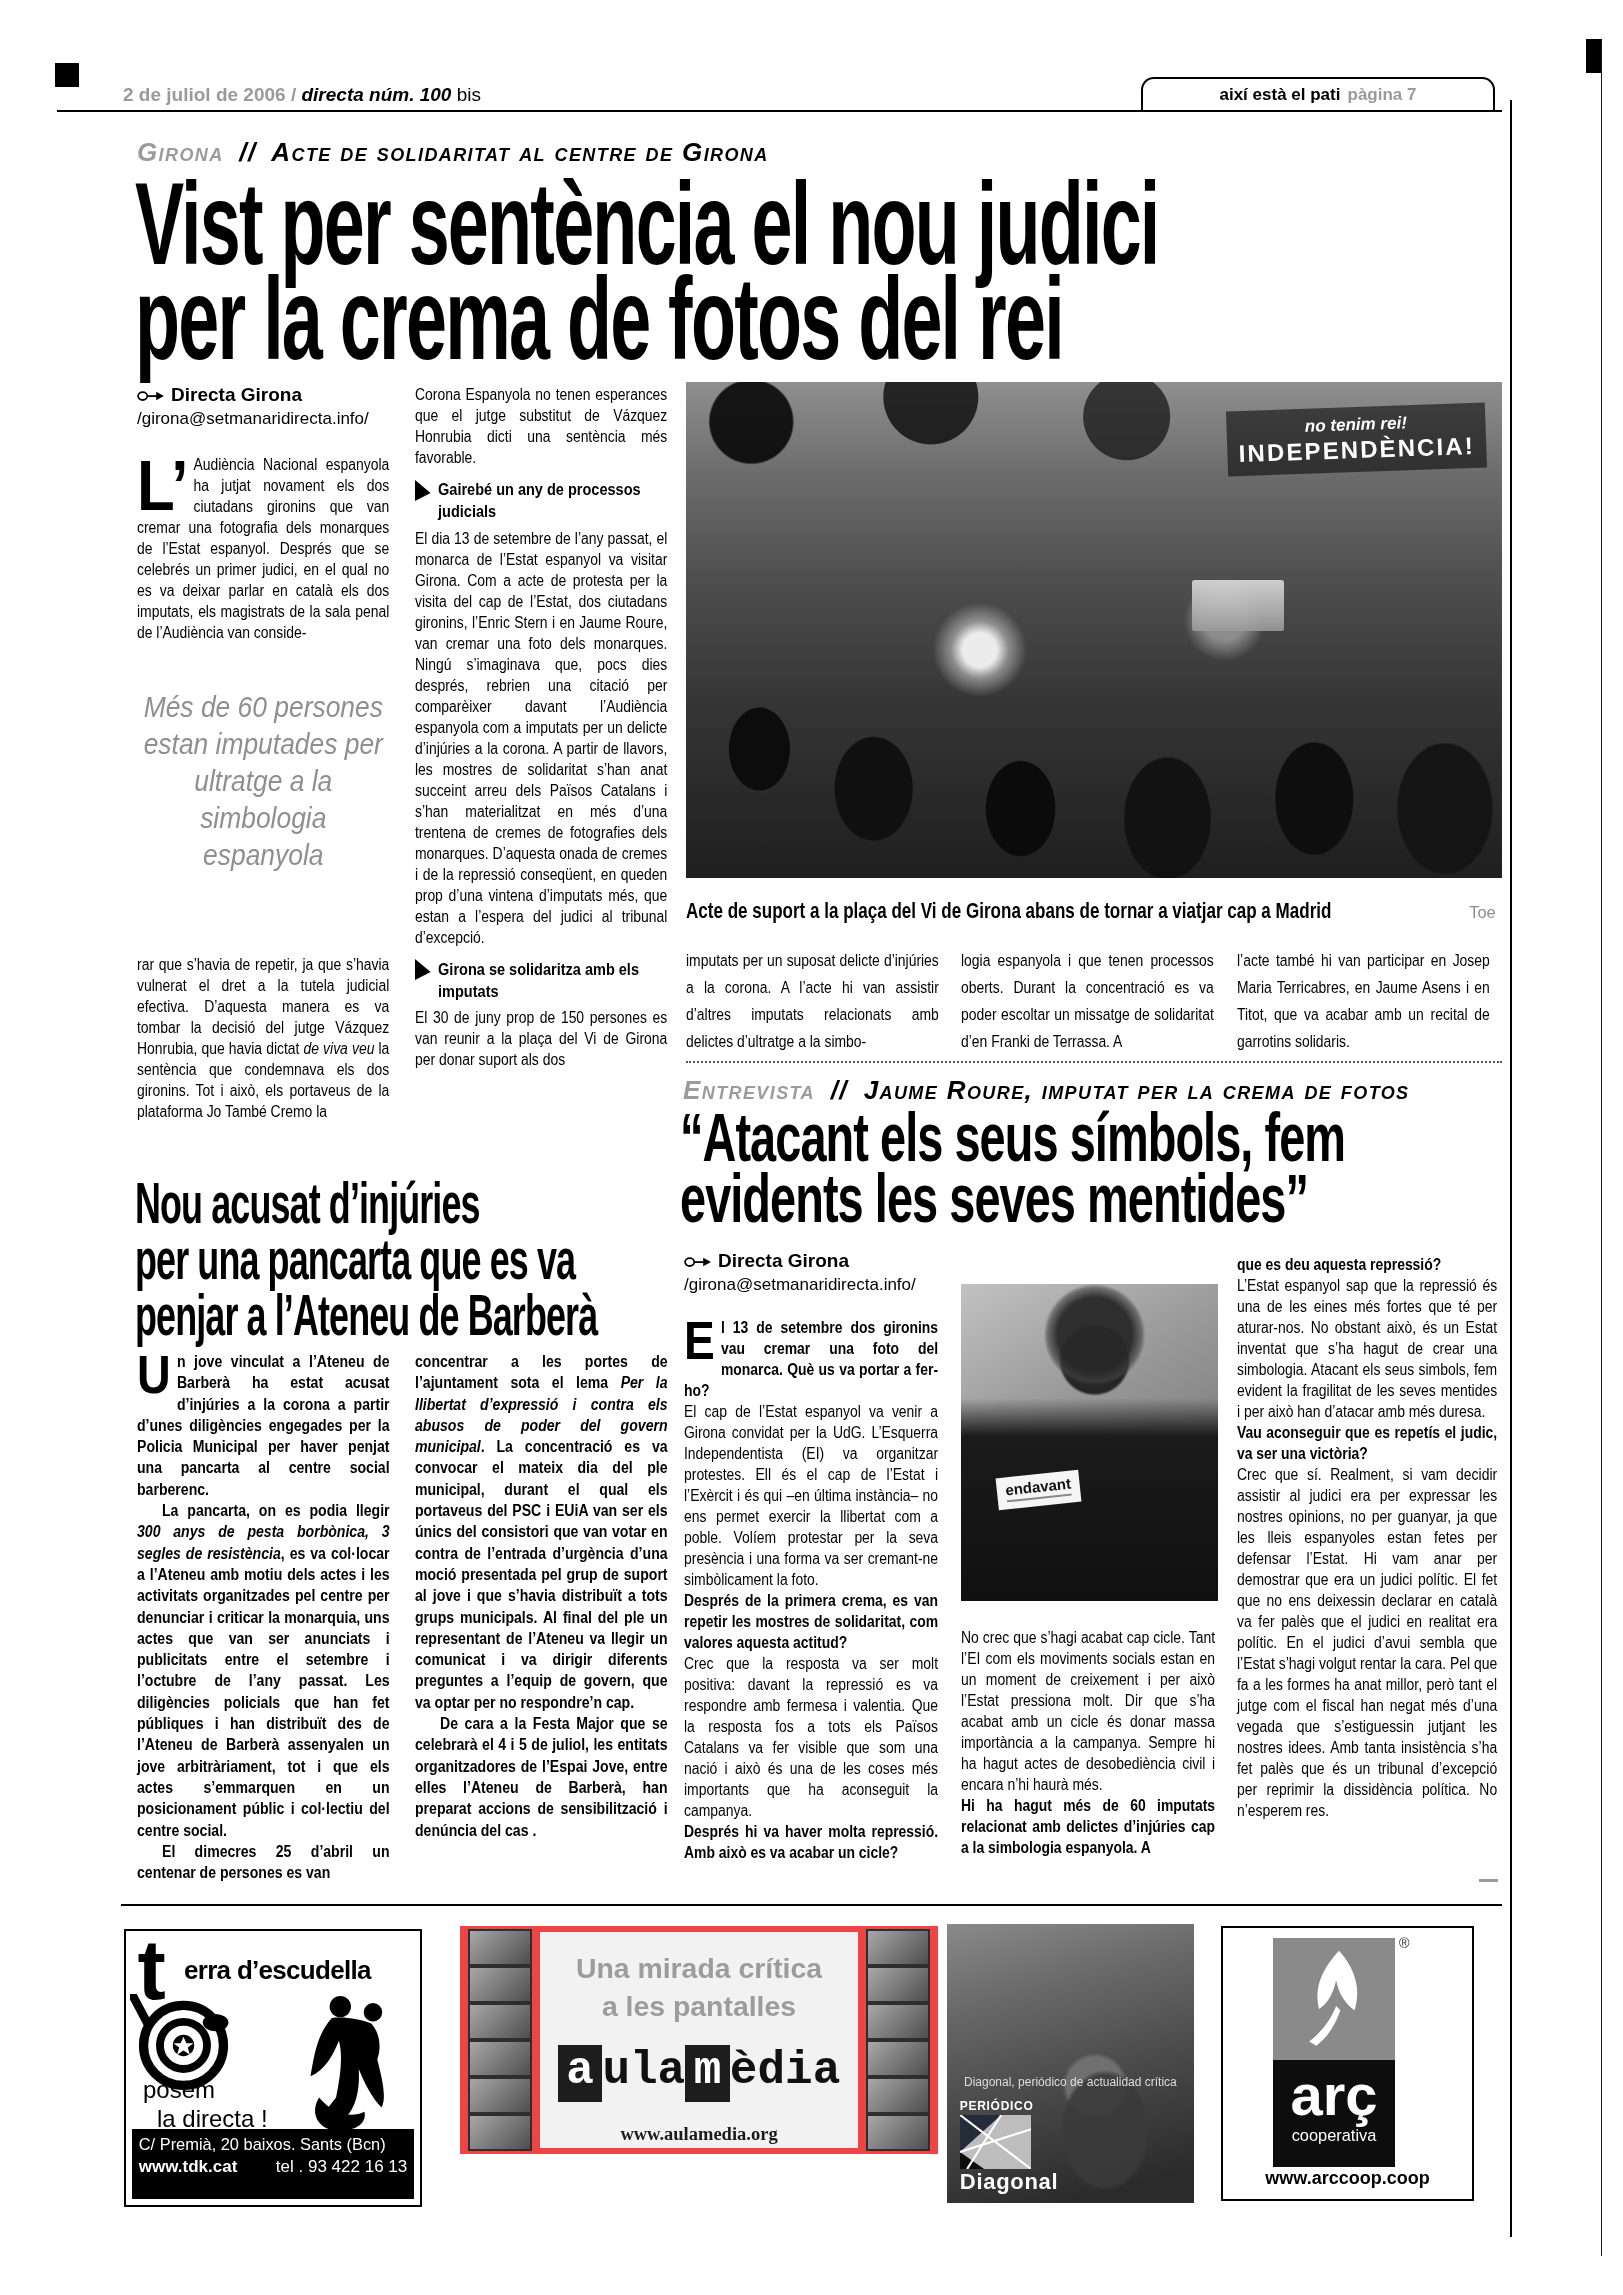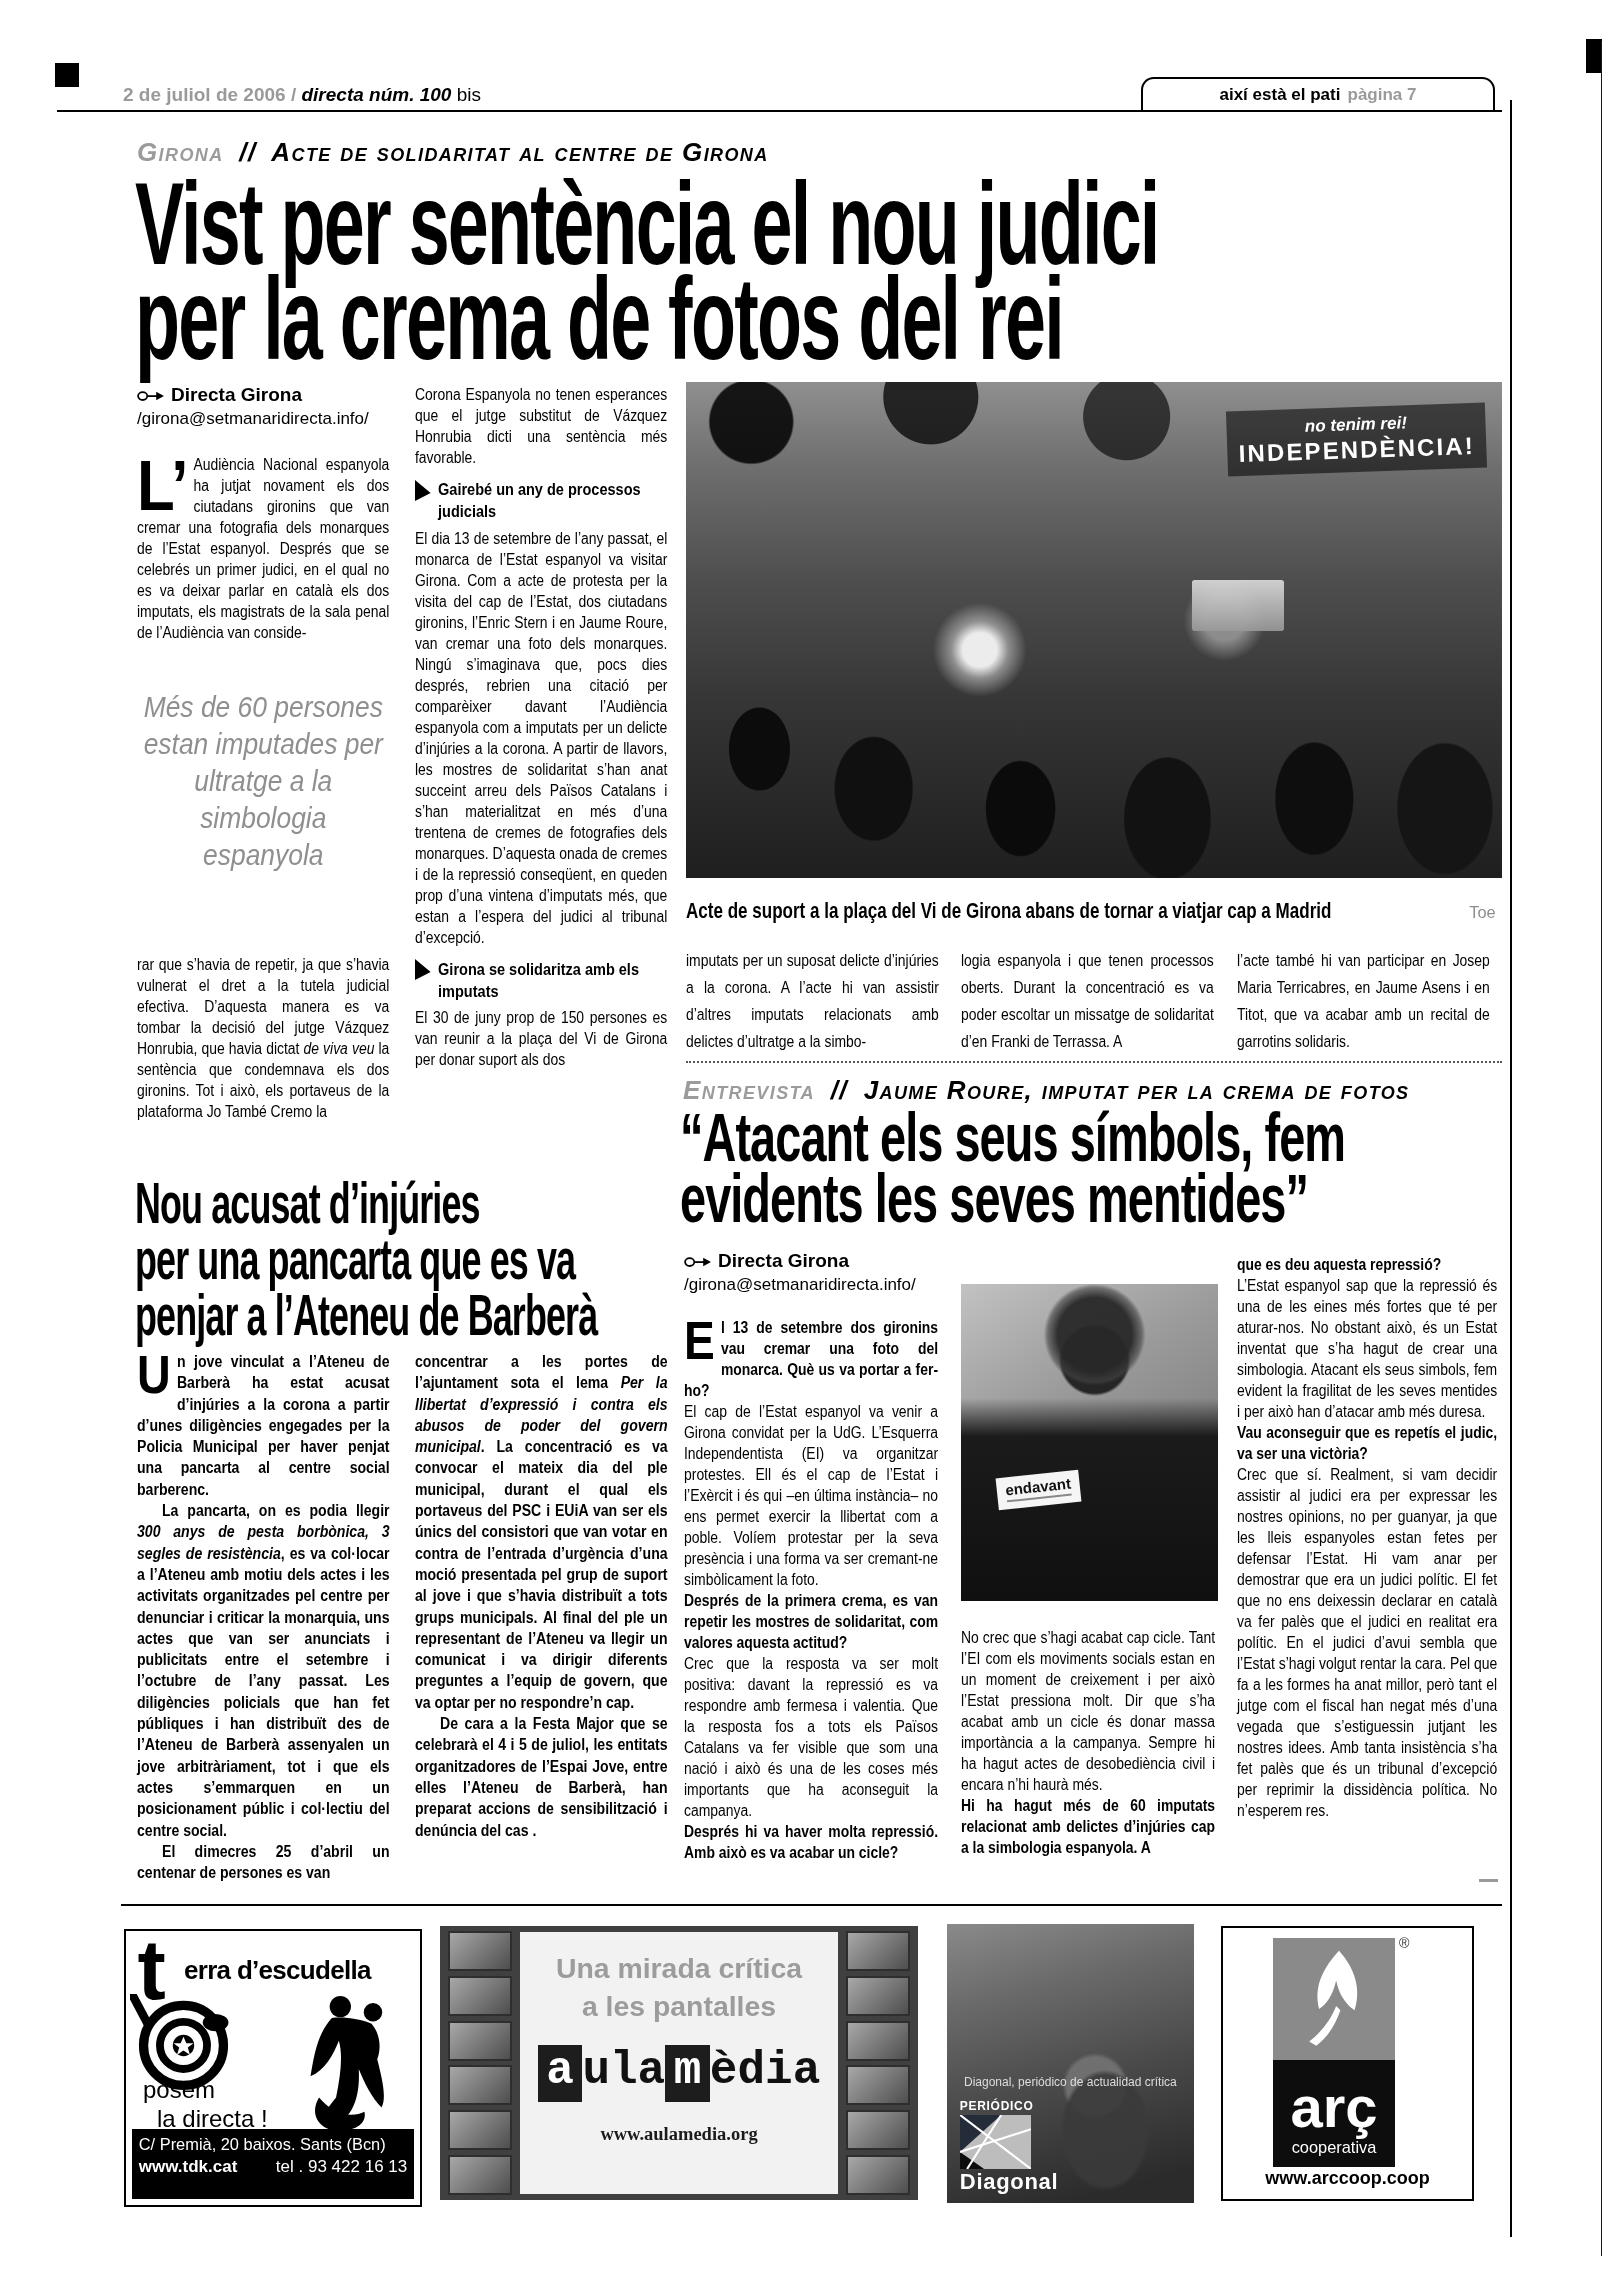--- a/index.html
+++ b/index.html
@@ -126,21 +126,21 @@
   #ad1 .posem{position:absolute;left:17px;top:145px;font-size:24px;}
   #ad1 .directa{position:absolute;left:31px;top:174px;font-size:24px;}
   #ad1 .fel{position:absolute;left:15.6px;top:210px;font-style:italic;font-size:17px;line-height:22px;}
   #ad1 .bar{position:absolute;left:5.7px;right:5.7px;bottom:5.7px;height:70px;background:#000;color:#fff;
             padding:4.3px 7.1px;box-sizing:border-box;}
   #ad1 .bar .l1{font-size:16.4px;line-height:21.3px;}
   #ad1 .bar .l2{display:flex;justify-content:space-between;font-size:17px;line-height:24px;}
   #ad1 .bar .web{font-weight:700;}
   #ad1 svg{position:absolute;}
 
-  #ad2{left:440px;top:1926px;width:478px;height:274px;background:#404040;}
+  #ad2{left:460px;top:1926px;width:478px;height:228px;background:#ef4444;}
   .strip{position:absolute;top:0;bottom:0;width:80px;display:flex;flex-direction:column;
          justify-content:space-around;align-items:center;padding:2.8px 0;}
   .strip.l{left:0;} .strip.r{right:0;}
   .screen{width:60px;height:36px;background:linear-gradient(135deg,#a8a8a8,#4e4e4e);border:2.1px solid #2e2e2e;}
   #ad2 .panel{position:absolute;left:80px;right:80px;top:5.7px;bottom:5.7px;background:#f2f2f2;text-align:center;}
   #ad2 .tag{color:#9c9c9c;font-weight:700;font-size:28.4px;line-height:38px;margin-top:17px;}
   #ad2 .logo{margin-top:20px;font-family:Liberation Mono, monospace;font-weight:700;font-size:46px;color:#111;text-align:center;}
   #ad2 .blk{display:inline-block;background:#1d1d1d;color:#fff;padding:0 8.5px 5.7px;}
   #ad2 .web{margin-top:21.3px;font-family:"Liberation Serif",serif;font-weight:700;font-size:18.5px;color:#1b1b1b;}
 
@@ -154,21 +154,21 @@
   #ad3 .per{position:absolute;left:12.8px;top:175px;color:#fff;font-weight:700;font-size:12px;letter-spacing:0.7px;}
   #ad3 svg{position:absolute;left:12.8px;top:191px;}
   #ad3 .brand{position:absolute;left:12.8px;top:245px;color:#fff;font-weight:700;font-size:22px;letter-spacing:0.7px;}
 
   #ad4{left:1221px;top:1926px;width:249px;height:271px;border:2.1px solid #000;background:#fff;}
   #ad4 .gblock{position:absolute;left:50px;top:10px;width:122px;height:122px;background:#8a8a8a;
                display:flex;align-items:center;justify-content:center;}
   #ad4 .reg{position:absolute;left:176px;top:7.1px;font-size:14.2px;color:#333;}
   #ad4 .bblock{position:absolute;left:50px;top:132px;width:122px;height:107px;background:#0d0d0d;
                color:#fff;text-align:center;}
-  #ad4 .arc{font-weight:700;font-size:58px;line-height:61px;margin-top:16px;}
+  #ad4 .arc{font-weight:700;font-size:58px;line-height:61px;margin-top:4px;}
   #ad4 .coop{font-size:16.4px;margin-top:1.4px;}
   #ad4 .web{position:absolute;left:0;right:0;bottom:10px;text-align:center;font-weight:700;font-size:18px;}
 </style>
 </head>
 <body>
 
 <div class="page">
 
   <div class="abs" id="mtl"></div>
   <div class="abs" id="mtr"></div>

